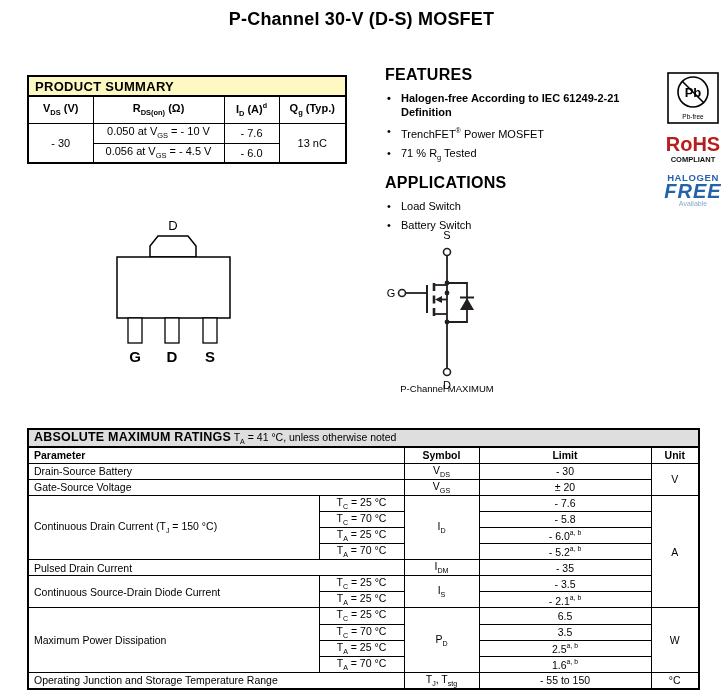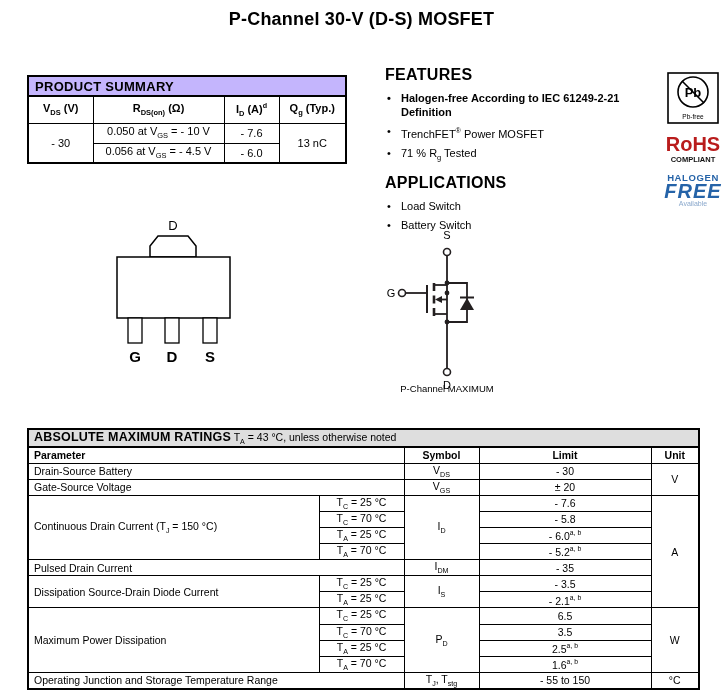--- a/index.html
+++ b/index.html
@@ -12,21 +12,21 @@
     position:absolute; top:9px; left:0; width:723px; text-align:center;
     font-size:18px; font-weight:bold; letter-spacing:0.2px;
   }
   table { border-collapse:collapse; position:absolute; table-layout:fixed; }
   td { border:1px solid #000; font-size:11px; text-align:center; vertical-align:middle; padding:0 2px; }
   sub { font-size:0.68em; }
   sup { font-size:0.65em; }
 
   
   .ps-table { left:27px; top:75px; width:318px; border:2px solid #000; }
-  .ps-title { background:#c4b5fd; font-weight:bold; font-size:13px; text-align:left; padding-left:6px; height:20px; border-bottom:2px solid #000; letter-spacing:0.3px; }
+  .ps-title { background:#fef9c3; font-weight:bold; font-size:13px; text-align:left; padding-left:6px; height:20px; border-bottom:2px solid #000; letter-spacing:0.3px; }
   .ps-head td { font-weight:bold; height:27px; }
   .ps-data td { height:20px; }
 
   
   .features { position:absolute; left:385px; top:66px; width:268px; }
   .apps     { position:absolute; left:385px; top:174px; width:268px; }
   .sec-head { font-size:16px; font-weight:bold; letter-spacing:0.3px; margin-bottom:7px; }
   .bullet { display:flex; font-size:11px; line-height:14px; margin-bottom:5px; }
   .bullet .dot { width:16px; flex:0 0 16px; padding-left:2px; }
   .bullet.bold { font-weight:bold; }
@@ -178,21 +178,21 @@
       <col style="width:291px">
       <col style="width:85px">
       <col style="width:75px">
       <col style="width:172px">
       <col style="width:48px">
     </colgroup>
   <tbody>
       <tr>
     <td class="amr-title" colspan="5">
       <b>ABSOLUTE MAXIMUM RATINGS</b>
-      <span>T</span><sub>A</sub><span> = 43 °C, unless otherwise noted</span>
+      <span>T</span><sub>A</sub><span> = 41 °C, unless otherwise noted</span>
     </td>
   </tr>
   <tr class="amr-head">
     <td class="pl" colspan="2">Parameter</td>
     <td>Symbol</td>
     <td>Limit</td>
     <td>Unit</td>
   </tr>
   <tr>
     <td class="param" colspan="2">Drain-Source Battery</td>
@@ -223,21 +223,21 @@
   <tr>
     <td><span>T</span><sub>A</sub><span> = 70 °C</span></td>
     <td><span>- 5.2</span><sup>a, b</sup></td>
   </tr>
   <tr>
     <td class="param" colspan="2">Pulsed Drain Current</td>
     <td><span>I</span><sub>DM</sub></td>
     <td>- 35</td>
   </tr>
   <tr>
-    <td class="param" rowspan="2">Dissipation Source-Drain Diode Current</td>
+    <td class="param" rowspan="2">Continuous Source-Drain Diode Current</td>
     <td><span>T</span><sub>C</sub><span> = 25 °C</span></td>
     <td rowspan="2"><span>I</span><sub>S</sub></td>
     <td>- 3.5</td>
   </tr>
   <tr>
     <td><span>T</span><sub>A</sub><span> = 25 °C</span></td>
     <td><span>- 2.1</span><sup>a, b</sup></td>
   </tr>
   <tr>
     <td class="param" rowspan="4">Maximum Power Dissipation</td>

